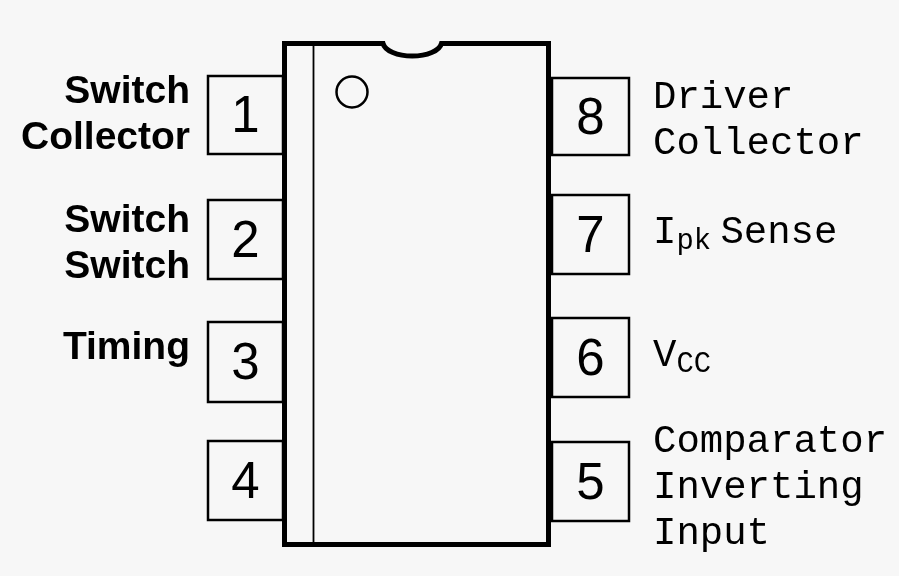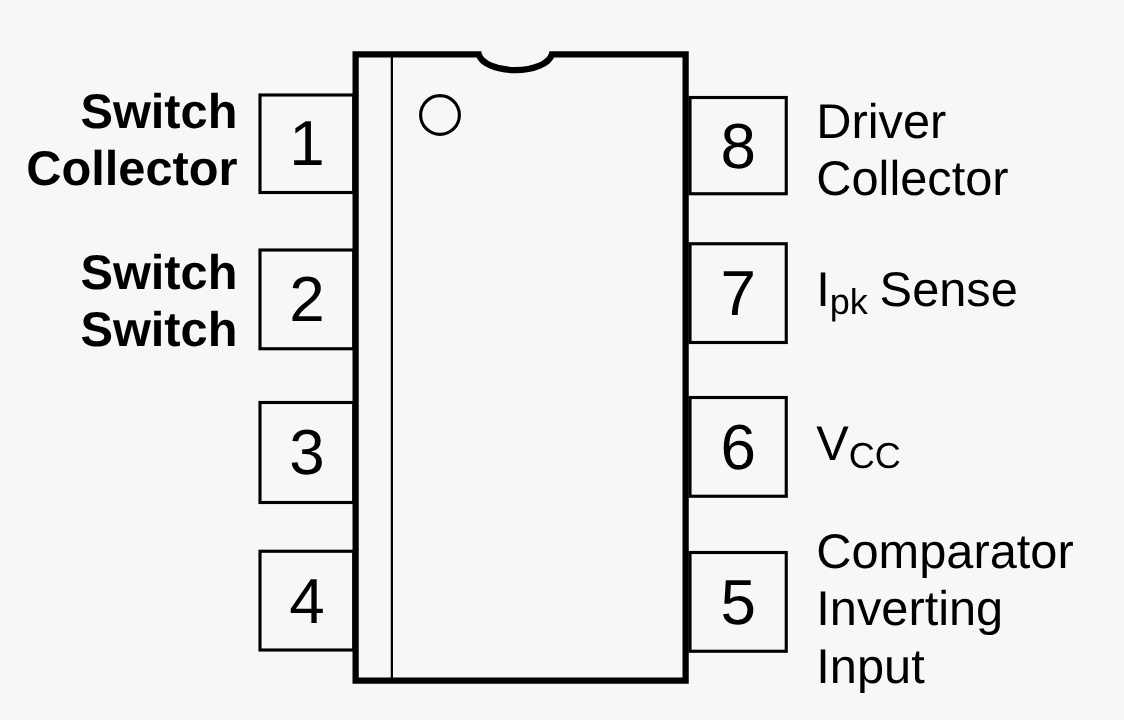--- a/index.html
+++ b/index.html
@@ -34,20 +34,21 @@
     white-space: nowrap;
   }
   .lab.left-col {
     right: 709px;
     text-align: right;
     font-weight: bold;
   }
   .lab.right-col {
     left: 653px;
     text-align: left;
+    font-family: Liberation Mono, monospace;
   }
   .lab sub {
     font-size: 0.74em;
     line-height: 0;
     vertical-align: -0.2em;
     margin-top: 20px;
   }
   .lab .post {
     margin-left: 0.24em;
   }
@@ -88,20 +89,21 @@
 
   <div class="lab left-col" style="top:67px;">
     <div>Switch</div>
     <div>Collector</div>
   </div>
   <div class="lab left-col" style="top:196px;">
     <div>Switch</div>
     <div>Switch</div>
   </div>
   <div class="lab left-col" style="top:323px;">
+    <div>Timing</div>
   </div>
 
   <div class="lab right-col" style="top:75px;">
     <div>Driver</div>
     <div>Collector</div>
   </div>
   <div class="lab right-col" style="top:210px;">
     <span>I</span><sub>pk</sub><span class="post">Sense</span>
   </div>
   <div class="lab right-col" style="top:419px;">

